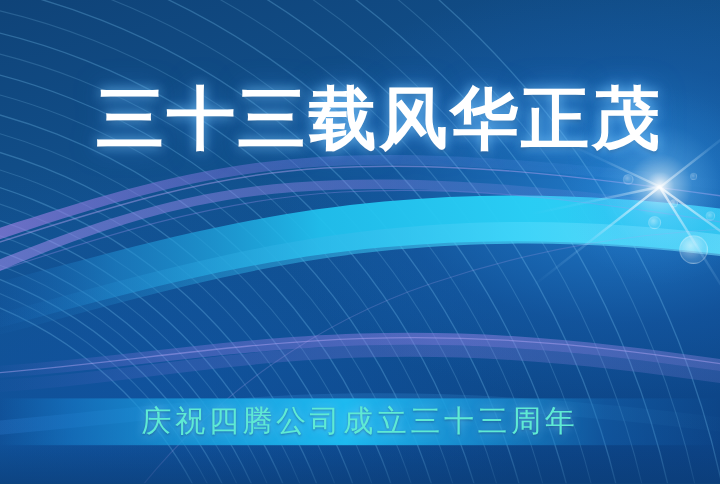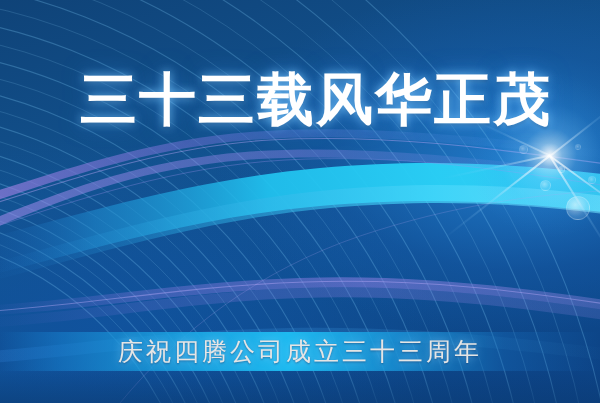--- a/index.html
+++ b/index.html
@@ -129,21 +129,21 @@
     line-height: 66px;
     letter-spacing: 2px;
   }
 
   #subtitle {
     position: absolute;
     left: 0;
     top: 336px;
     width: 600px;
     text-align: center;
-    color: #e5e5e5;
+    color: #5eead4;
     font-family: "Liberation Serif", "DejaVu Serif", serif;
     font-size: 25px;
     line-height: 32px;
     letter-spacing: 3px;
     white-space: nowrap;
     text-shadow: 0 0 8px rgba(140,210,255,0.75), 0 1px 2px rgba(10,45,95,0.55);
   }
 </style>
 </head>
 <body>

